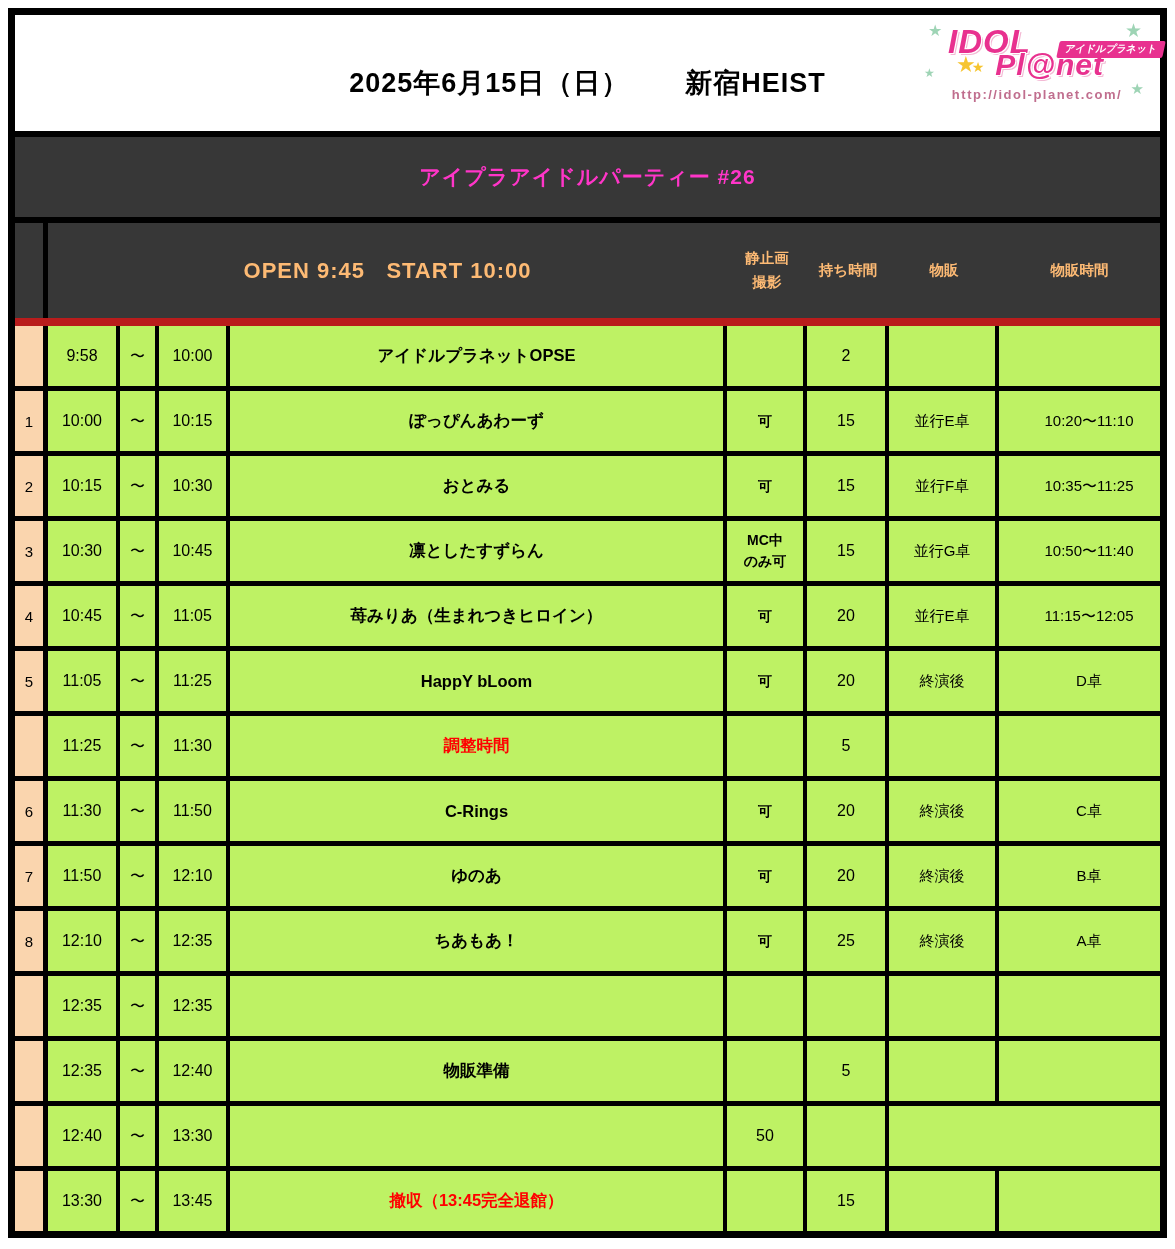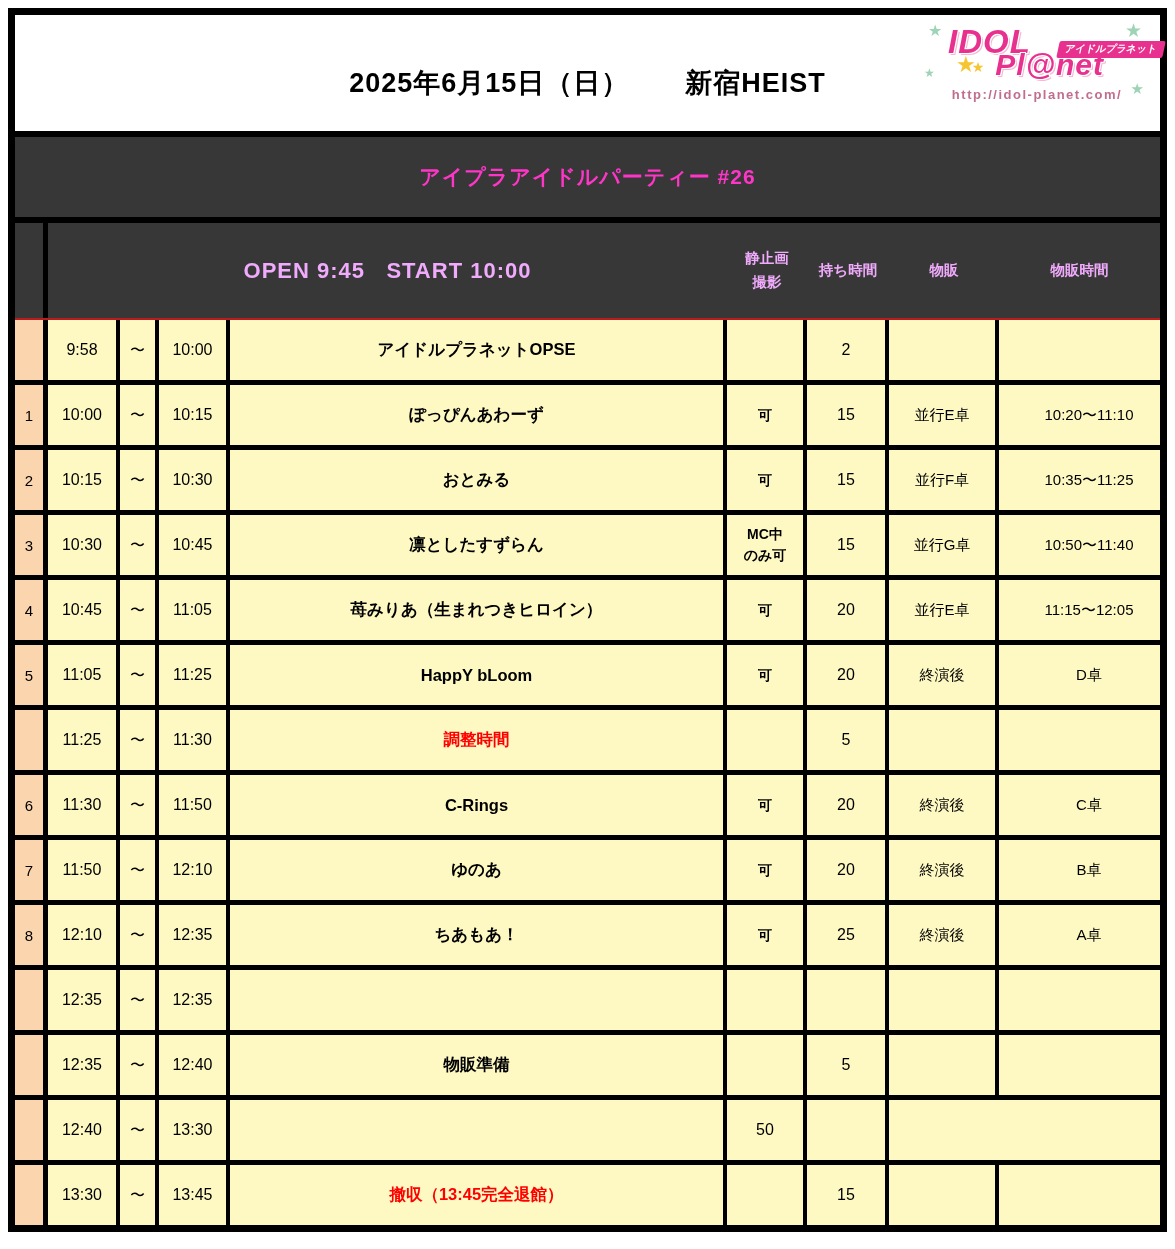--- a/index.html
+++ b/index.html
@@ -119,22 +119,22 @@
   
   .grid-row {
     display: grid;
     grid-template-columns: 33px 72px 39px 71px 1fr 80px 82px 110px 161px;
   }
 
   
   .thead {
     background: #373737;
     height: 95px;
-    border-bottom: 2px solid #b91c1c;
-    color: #f0abfc;
+    border-bottom: 8px solid #b91c1c;
+    color: #fdba74;
   }
   .thead .cell {
     display: flex;
     align-items: center;
     justify-content: center;
     text-align: center;
     font-weight: bold;
   }
   .thead .corner { border-right: 5px solid #000; }
   .thead .open-label {
@@ -142,21 +142,21 @@
     font-size: 22px;
     letter-spacing: 1px;
     white-space: pre;
   }
   .thead .col-head { font-size: 14.5px; white-space: pre-line; line-height: 1.6; }
 
   
   .body-row {
     min-height: 60px;
     border-bottom: 5px solid #000;
-    background: #fef9c3;
+    background: #bef264;
   }
   .body-row:last-child { border-bottom: none; }
   .body-row .cell {
     display: flex;
     align-items: center;
     justify-content: center;
     text-align: center;
     border-right: 4px solid #000;
     font-size: 16px;
     color: #000;

